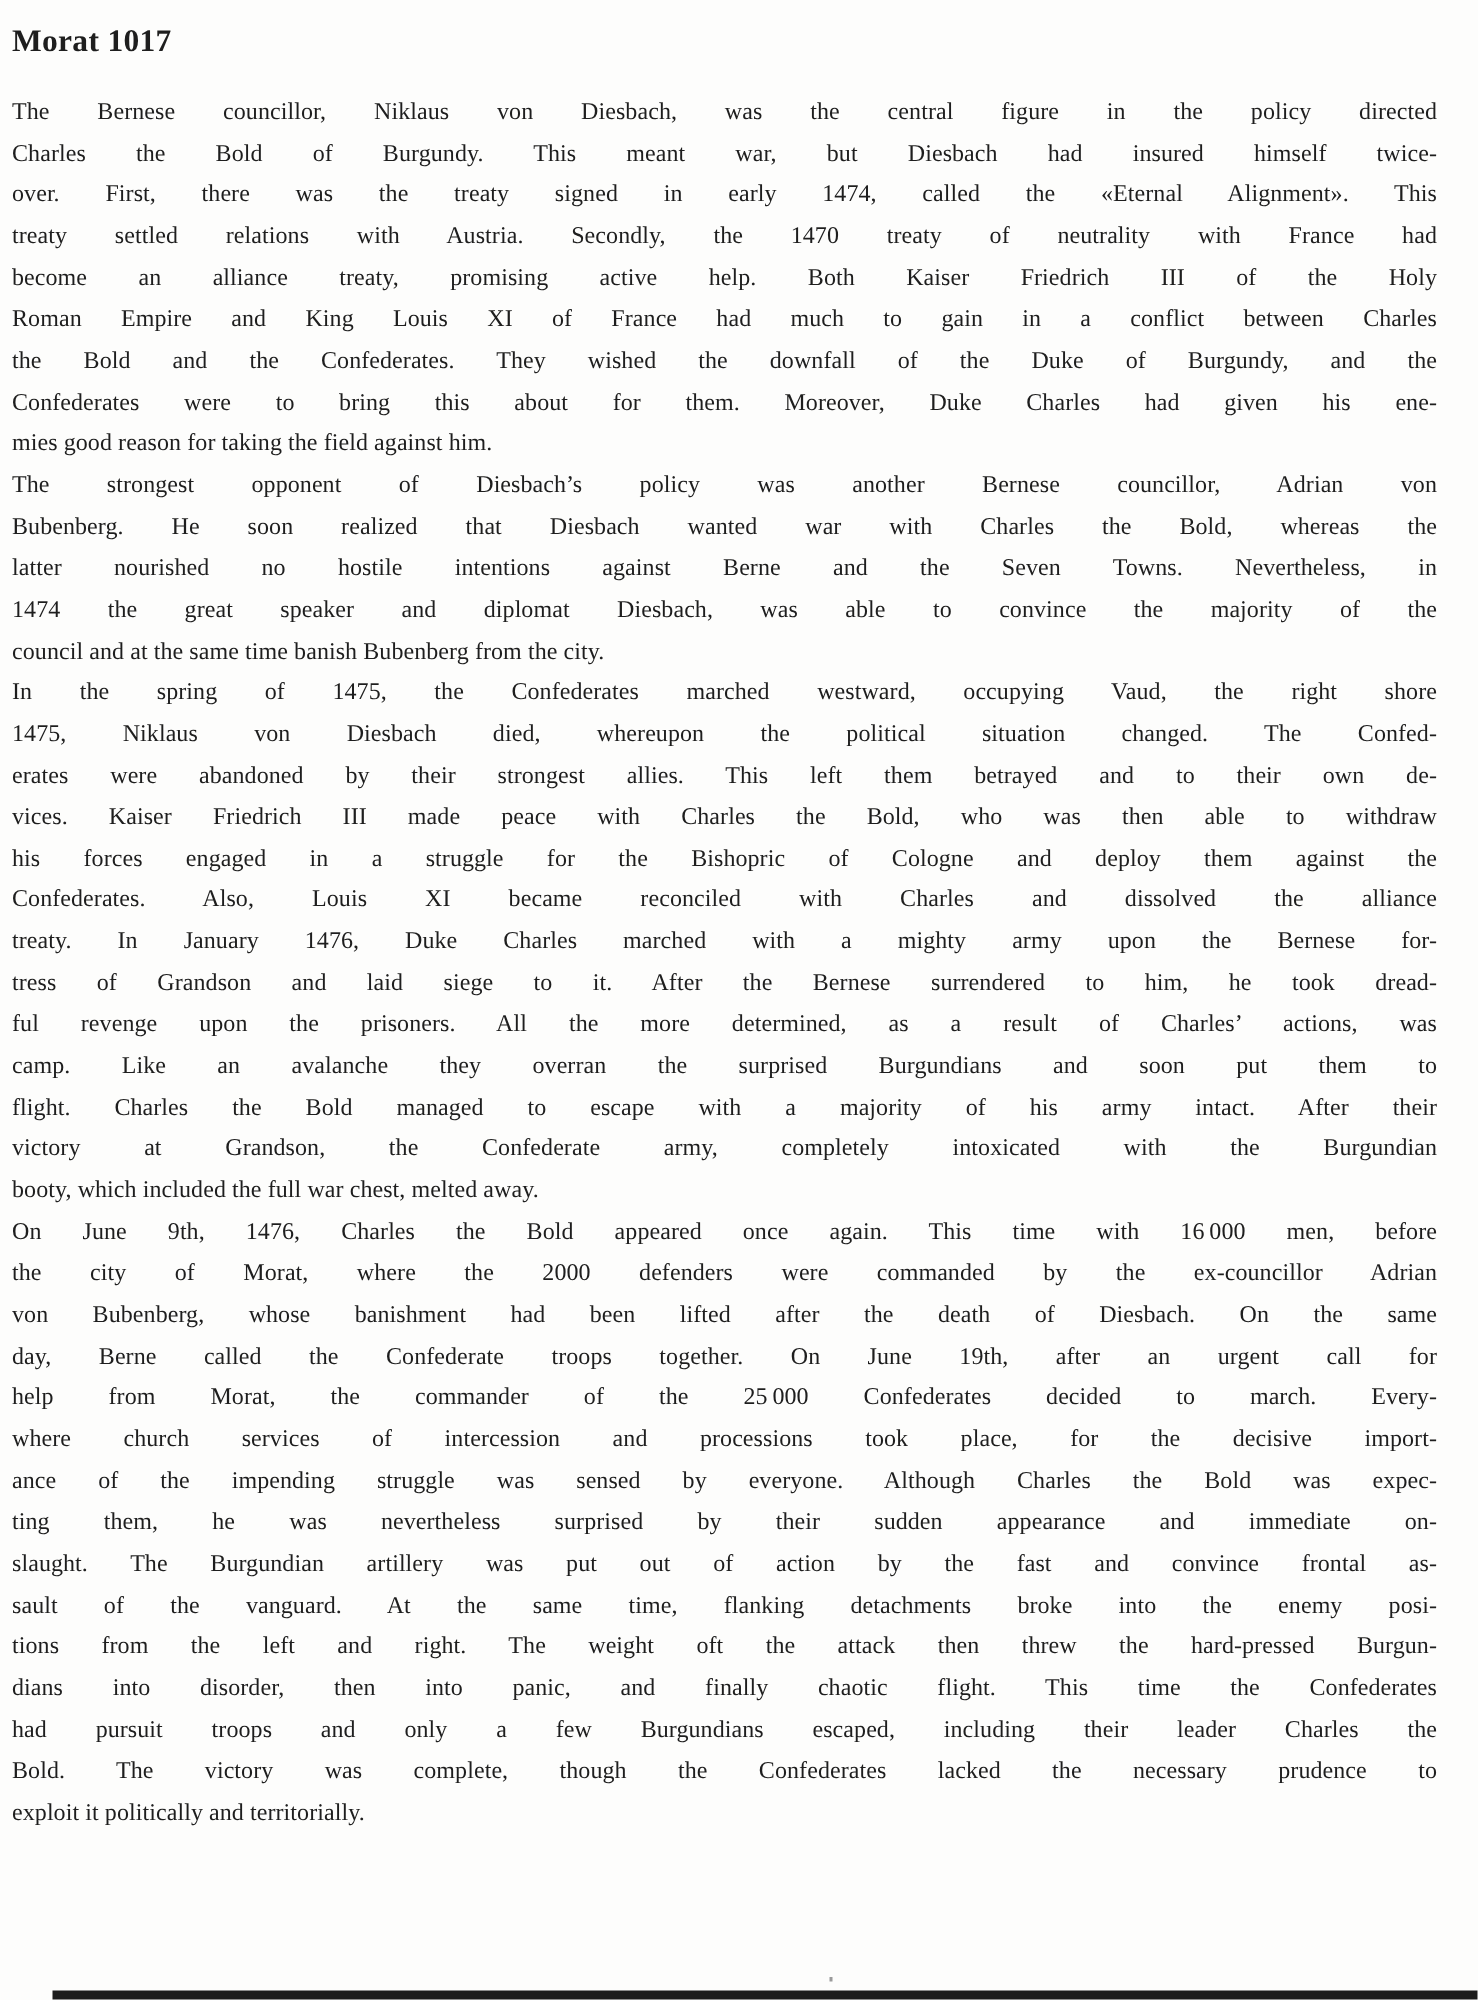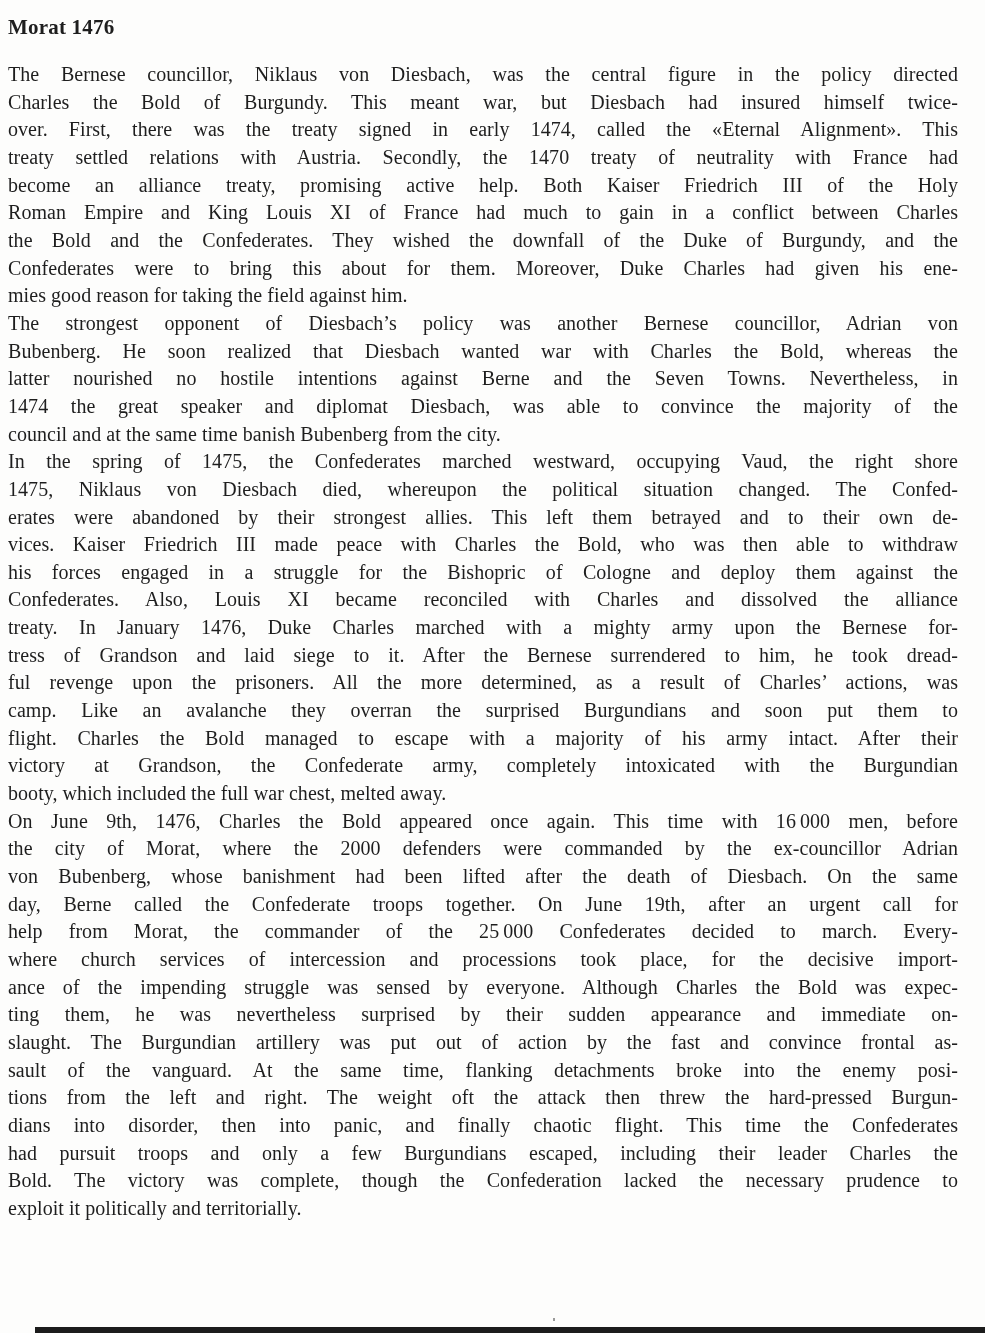--- a/index.html
+++ b/index.html
@@ -18,21 +18,21 @@
   }
   .doc-title {
     font-size: 21px;
     font-weight: bold;
     line-height: 27px;
     margin: 0 0 20px 0;
     letter-spacing: 0.2px;
   }
   .paragraph { margin: 0; }
   .line {
-    font-size: 20px;
+    font-size: 16px;
     line-height: 27.65px;
     text-align: justify;
     text-align-last: justify;
     white-space: normal;
     letter-spacing: 0.05px;
     font-family: Liberation Serif, serif;
   }
   .line.para-end {
     text-align-last: left;
   }
@@ -46,21 +46,21 @@
     position: absolute;
     left: 553px; top: 1318px;
     width: 2px; height: 3px;
     background: #9a9a9a;
   }
 </style>
 </head>
 <body>
 
 <div class="page">
-  <h1 class="doc-title">Morat 1476</h1>
+  <h1 class="doc-title">Morat 1017</h1>
   <div>
       <div class="paragraph">
         <div class="line">The Bernese councillor, Niklaus von Diesbach, was the central figure in the policy directed</div>
         <div class="line">Charles the Bold of Burgundy. This meant war, but Diesbach had insured himself twice-</div>
         <div class="line">over. First, there was the treaty signed in early 1474, called the «Eternal Alignment». This</div>
         <div class="line">treaty settled relations with Austria. Secondly, the 1470 treaty of neutrality with France had</div>
         <div class="line">become an alliance treaty, promising active help. Both Kaiser Friedrich III of the Holy</div>
         <div class="line">Roman Empire and King Louis XI of France had much to gain in a conflict between Charles</div>
         <div class="line">the Bold and the Confederates. They wished the downfall of the Duke of Burgundy, and the</div>
         <div class="line">Confederates were to bring this about for them. Moreover, Duke Charles had given his ene-</div>
@@ -95,20 +95,20 @@
         <div class="line">day, Berne called the Confederate troops together. On June 19th, after an urgent call for</div>
         <div class="line">help from Morat, the commander of the 25 000 Confederates decided to march. Every-</div>
         <div class="line">where church services of intercession and processions took place, for the decisive import-</div>
         <div class="line">ance of the impending struggle was sensed by everyone. Although Charles the Bold was expec-</div>
         <div class="line">ting them, he was nevertheless surprised by their sudden appearance and immediate on-</div>
         <div class="line">slaught. The Burgundian artillery was put out of action by the fast and convince frontal as-</div>
         <div class="line">sault of the vanguard. At the same time, flanking detachments broke into the enemy posi-</div>
         <div class="line">tions from the left and right. The weight oft the attack then threw the hard-pressed Burgun-</div>
         <div class="line">dians into disorder, then into panic, and finally chaotic flight. This time the Confederates</div>
         <div class="line">had pursuit troops and only a few Burgundians escaped, including their leader Charles the</div>
-        <div class="line">Bold. The victory was complete, though the Confederation lacked the necessary prudence to</div>
+        <div class="line">Bold. The victory was complete, though the Confederates lacked the necessary prudence to</div>
         <div class="line para-end">exploit it politically and territorially.</div>
       </div>
     </div>
 </div>
 
 <div class="figure-edge"></div>
 <div class="scan-speck"></div>
 
 </body></html>

